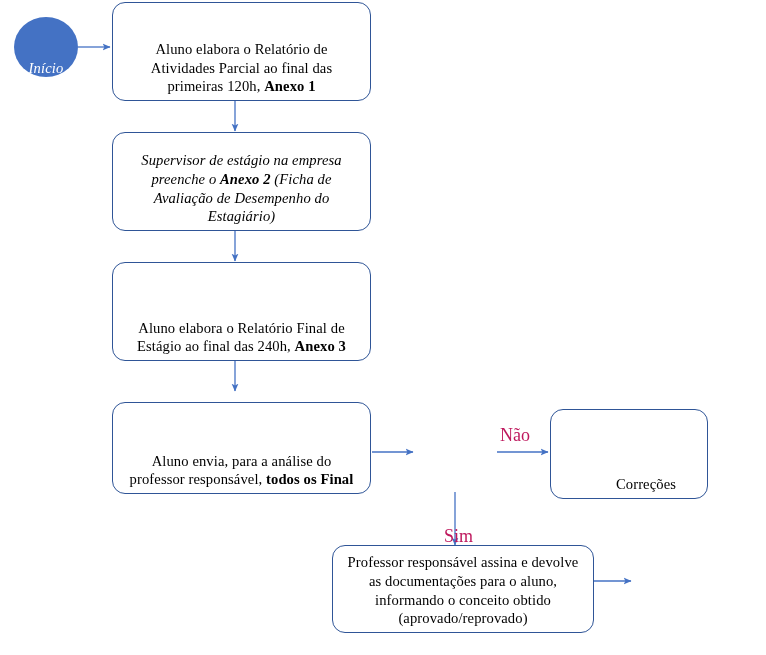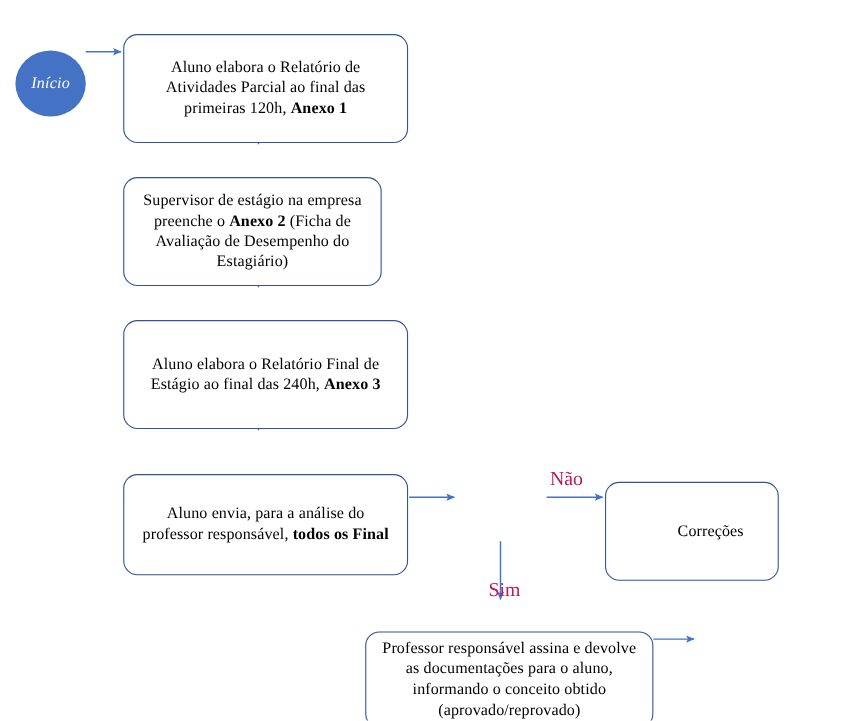--- a/index.html
+++ b/index.html
@@ -24,24 +24,23 @@
     left: 0;
     top: 0;
     width: 766px;
     height: 655px;
     pointer-events: none;
   }
   .node {
     position: absolute;
     box-sizing: border-box;
     display: flex;
-    align-items: center;
+    align-items: flex-end;
     justify-content: center;
     text-align: center;
-    margin-top: 29px;
   }
   .process {
     border: 1.4px solid #2F5597;
     border-radius: 13px;
     background: #ffffff;
     padding: 4px 10px;
   }
   .process .txt {
     font-size: 14.6px;
     line-height: 1.28;
@@ -105,21 +104,21 @@
   </svg>
 
   <div class="node terminator" style="left:14px; top:17px; width:64px; height:60px;">
     <span class="txt">Início</span>
   </div>
 
   <div class="node process" style="left:112px; top:2px; width:259px; height:99px;">
     <span class="txt">Aluno elabora o Relatório de Atividades Parcial ao final das primeiras 120h, <b>Anexo 1</b></span>
   </div>
 
-  <div class="node process" style="left:112px; top:132px; width:235px; height:99px;">
+  <div class="node process" style="left:112px; top:132px; width:259px; height:99px;font-style:italic;">
     <span class="txt">Supervisor de estágio na empresa preenche o <b>Anexo 2</b> (Ficha de Avaliação de Desempenho do Estagiário)</span>
   </div>
 
   <div class="node process" style="left:112px; top:262px; width:259px; height:99px;">
     <span class="txt">Aluno elabora o Relatório Final de Estágio ao final das 240h, <b>Anexo 3</b></span>
   </div>
 
   <div class="node process" style="left:112px; top:402px; width:259px; height:92px;">
     <span class="txt">Aluno envia, para a análise do professor responsável, <b>todos os Final</b></span>
   </div>

